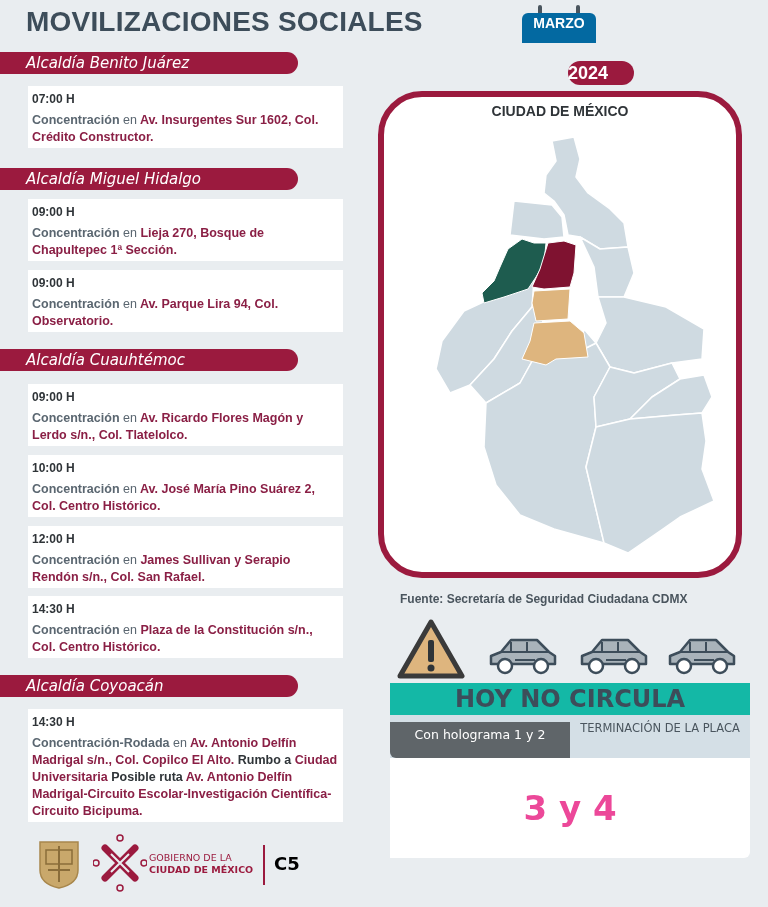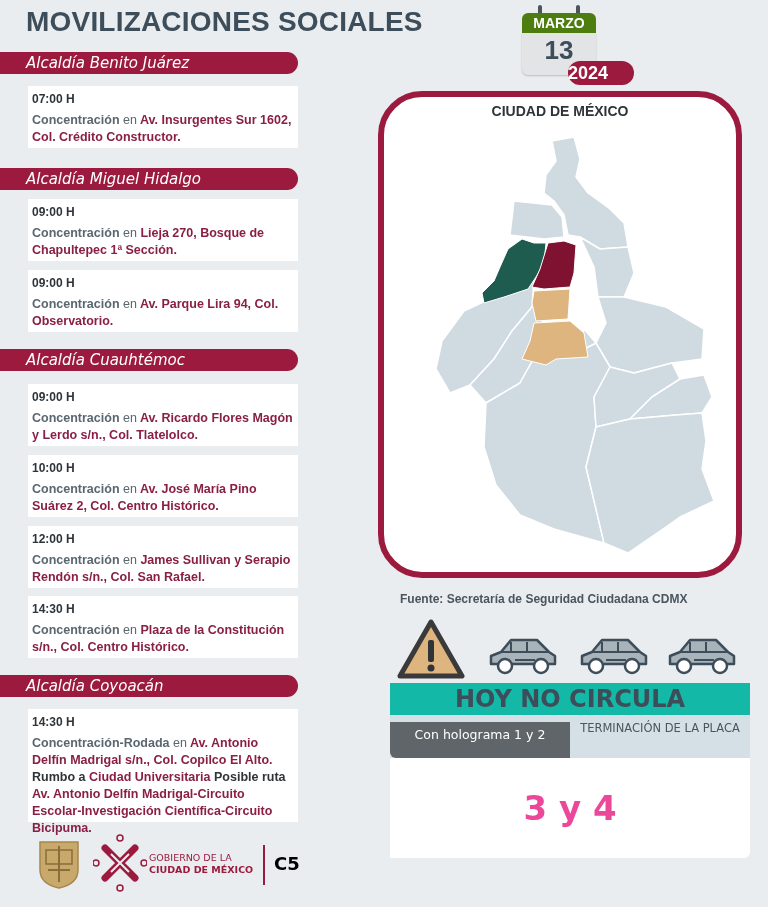--- a/index.html
+++ b/index.html
@@ -14,35 +14,35 @@
     font-family: "Liberation Sans", sans-serif;
     font-weight: 700; font-size: 28px; color: #3d4d5a; letter-spacing: 0.2px;
   }
   .section-bar {
     position: absolute; left: 0; width: 298px; height: 22px;
     background: #9b1a3e; border-radius: 0 12px 12px 0;
     color: #fff; font-family: "DejaVu Sans", sans-serif; font-size: 15px;
     padding-left: 26px; line-height: 22px; font-weight: 400; font-style: italic;
   }
   .card {
-    position: absolute; left: 28px; width: 270px;
+    position: absolute; left: 28px; width: 315px;
     background: #fff; padding: 6px 4px 4px 4px;
   }
   .card .time { font-size: 12px; font-weight: 700; color: #2f3438; margin-bottom: 6px; }
   .card .desc { font-size: 12.5px; font-weight: 700; line-height: 17px; color: #8a1f45; }
   .card .desc .kind { color: #5a6670; }
   .card .desc .plain { color: #5a6670; font-weight: 400; }
   .card .desc .dark { color: #2f3438; }
 
   
   .calendar { position: absolute; left: 520px; top: 5px; width: 78px; height: 70px; }
   .cal-ring { position: absolute; top: 0; width: 4px; height: 12px; background: #4a555e; border-radius: 2px; }
   .cal-head {
     position: absolute; top: 8px; left: 2px; width: 74px; height: 30px;
-    background: #4d7c0f; border-radius: 6px 6px 0 0;
+    background: #0369a1; border-radius: 6px 6px 0 0;
     color: #fff; font-weight: 700; font-size: 14px; text-align: center; line-height: 20px;
   }
   .cal-body {
     position: absolute; top: 28px; left: 2px; width: 74px; height: 42px;
     background: #e2e4e6; border-radius: 0 0 6px 6px; box-shadow: 0 1px 2px rgba(0,0,0,0.2);
     color: #3d4d5a; font-weight: 700; font-size: 26px; text-align: center; line-height: 34px;
   }
   .cal-year {
     position: absolute; left: 568px; top: 61px; width: 66px; height: 24px;
     background: #9b1a3e; border-radius: 12px; color: #fff; font-weight: 700;
@@ -109,21 +109,20 @@
 </style>
 </head>
 <body>
 
 <div class="title">MOVILIZACIONES SOCIALES</div>
 
 <div class="calendar">
   <div class="cal-ring" style="left:18px"></div>
   <div class="cal-ring" style="left:56px"></div>
   <div class="cal-head">MARZO</div>
-  <div class="cal-body">13</div>
 </div>
 <div class="cal-year">2024</div>
 
 <div class="section-bar" style="top:52px">Alcaldía Benito Juárez</div>
 <div class="card" style="top:86px; height:62px">
   <div class="time">07:00 H</div>
   <div class="desc">
     <span class="kind">Concentración</span>
     <span class="plain">en</span>
     <span>Av. Insurgentes Sur 1602, Col. Crédito Constructor.</span>

